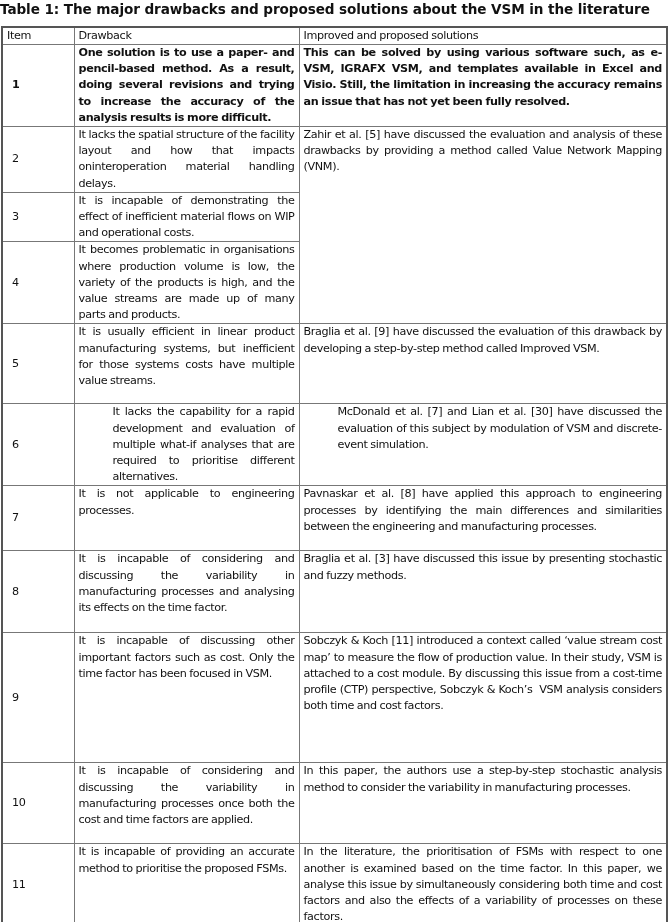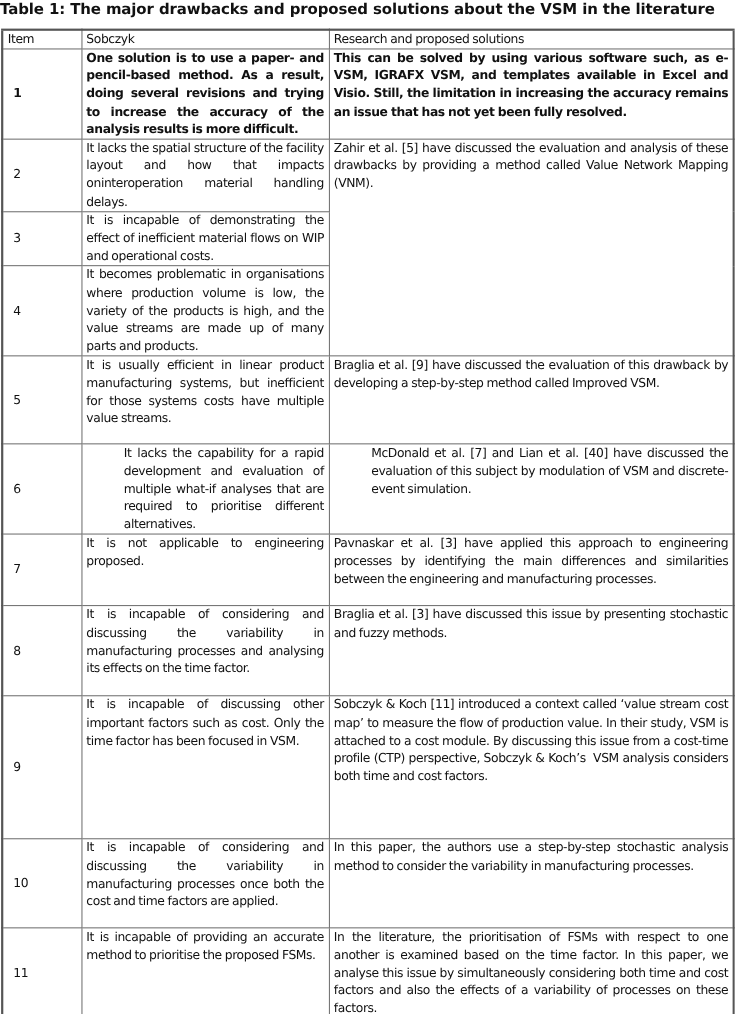--- a/index.html
+++ b/index.html
@@ -86,22 +86,22 @@
 
 <table class="vsm">
   <colgroup>
     <col class="c-item">
     <col class="c-draw">
     <col class="c-sol">
   </colgroup>
   <thead>
     <tr>
       <th>Item</th>
-      <th>Sobczyk</th>
-      <th>Research and proposed solutions</th>
+      <th>Drawback</th>
+      <th>Improved and proposed solutions</th>
     </tr>
   </thead>
   <tbody>
     <tr class="r1">
       <td class="item">1</td>
       <td class="draw">One solution is to use a paper- and pencil-based method. As a result, doing several revisions and trying to increase the accuracy of the analysis results is more difficult.</td>
       <td class="sol">This can be solved by using various software such, as e-VSM, IGRAFX VSM, and templates available in Excel and Visio. Still, the limitation in increasing the accuracy remains an issue that has not yet been fully resolved.</td>
     </tr>
     <tr class="r2">
       <td class="item">2</td>
@@ -117,26 +117,26 @@
       <td class="draw">It becomes problematic in organisations where production volume is low, the variety of the products is high, and the value streams are made up of many parts and products.</td>
     </tr>
     <tr class="r5">
       <td class="item">5</td>
       <td class="draw">It is usually efficient in linear product manufacturing systems, but inefficient for those systems costs have multiple value streams.</td>
       <td class="sol">Braglia et al. [9] have discussed the evaluation of this drawback by developing a step-by-step method called Improved VSM.</td>
     </tr>
     <tr class="r6">
       <td class="item">6</td>
       <td class="draw">It lacks the capability for a rapid development and evaluation of multiple what-if analyses that are required to prioritise different alternatives.</td>
-      <td class="sol">McDonald et al. [7] and Lian et al. [40] have discussed the evaluation of this subject by modulation of VSM and discrete-event simulation.</td>
+      <td class="sol">McDonald et al. [7] and Lian et al. [30] have discussed the evaluation of this subject by modulation of VSM and discrete-event simulation.</td>
     </tr>
     <tr class="r7">
       <td class="item">7</td>
-      <td class="draw">It is not applicable to engineering proposed.</td>
-      <td class="sol">Pavnaskar et al. [3] have applied this approach to engineering processes by identifying the main differences and similarities between the engineering and manufacturing processes.</td>
+      <td class="draw">It is not applicable to engineering processes.</td>
+      <td class="sol">Pavnaskar et al. [8] have applied this approach to engineering processes by identifying the main differences and similarities between the engineering and manufacturing processes.</td>
     </tr>
     <tr class="r8">
       <td class="item">8</td>
       <td class="draw">It is incapable of considering and discussing the variability in manufacturing processes and analysing its effects on the time factor.</td>
       <td class="sol">Braglia et al. [3] have discussed this issue by presenting stochastic and fuzzy methods.</td>
     </tr>
     <tr class="r9">
       <td class="item">9</td>
       <td class="draw">It is incapable of discussing other important factors such as cost. Only the time factor has been focused in VSM.</td>
       <td class="sol nb">Sobczyk &amp; Koch [11] introduced a context called ‘value stream cost map’ to measure the flow of production value. In their study, VSM is attached to a cost module. By discussing this issue from a cost-time profile (CTP) perspective, Sobczyk &amp; Koch’s  VSM analysis considers both time and cost factors.</td>

